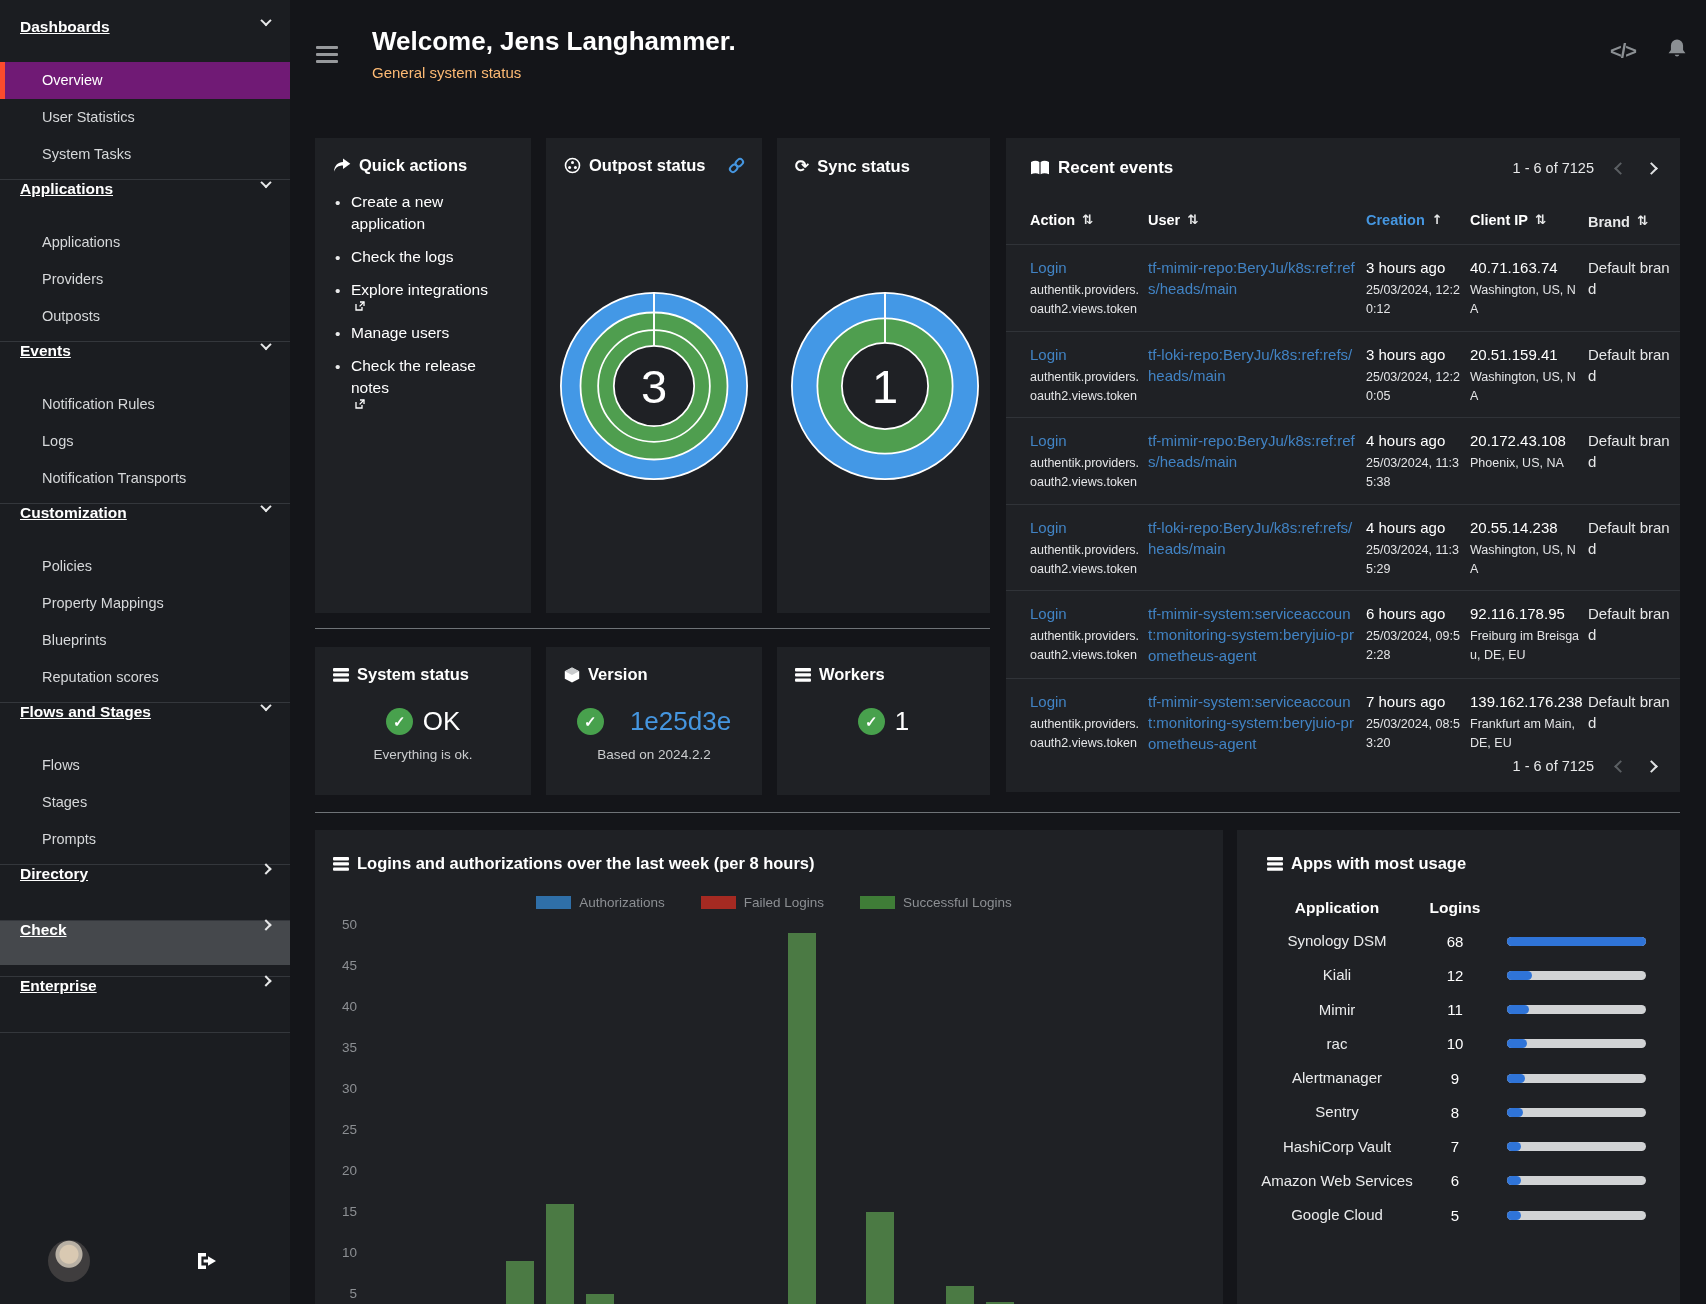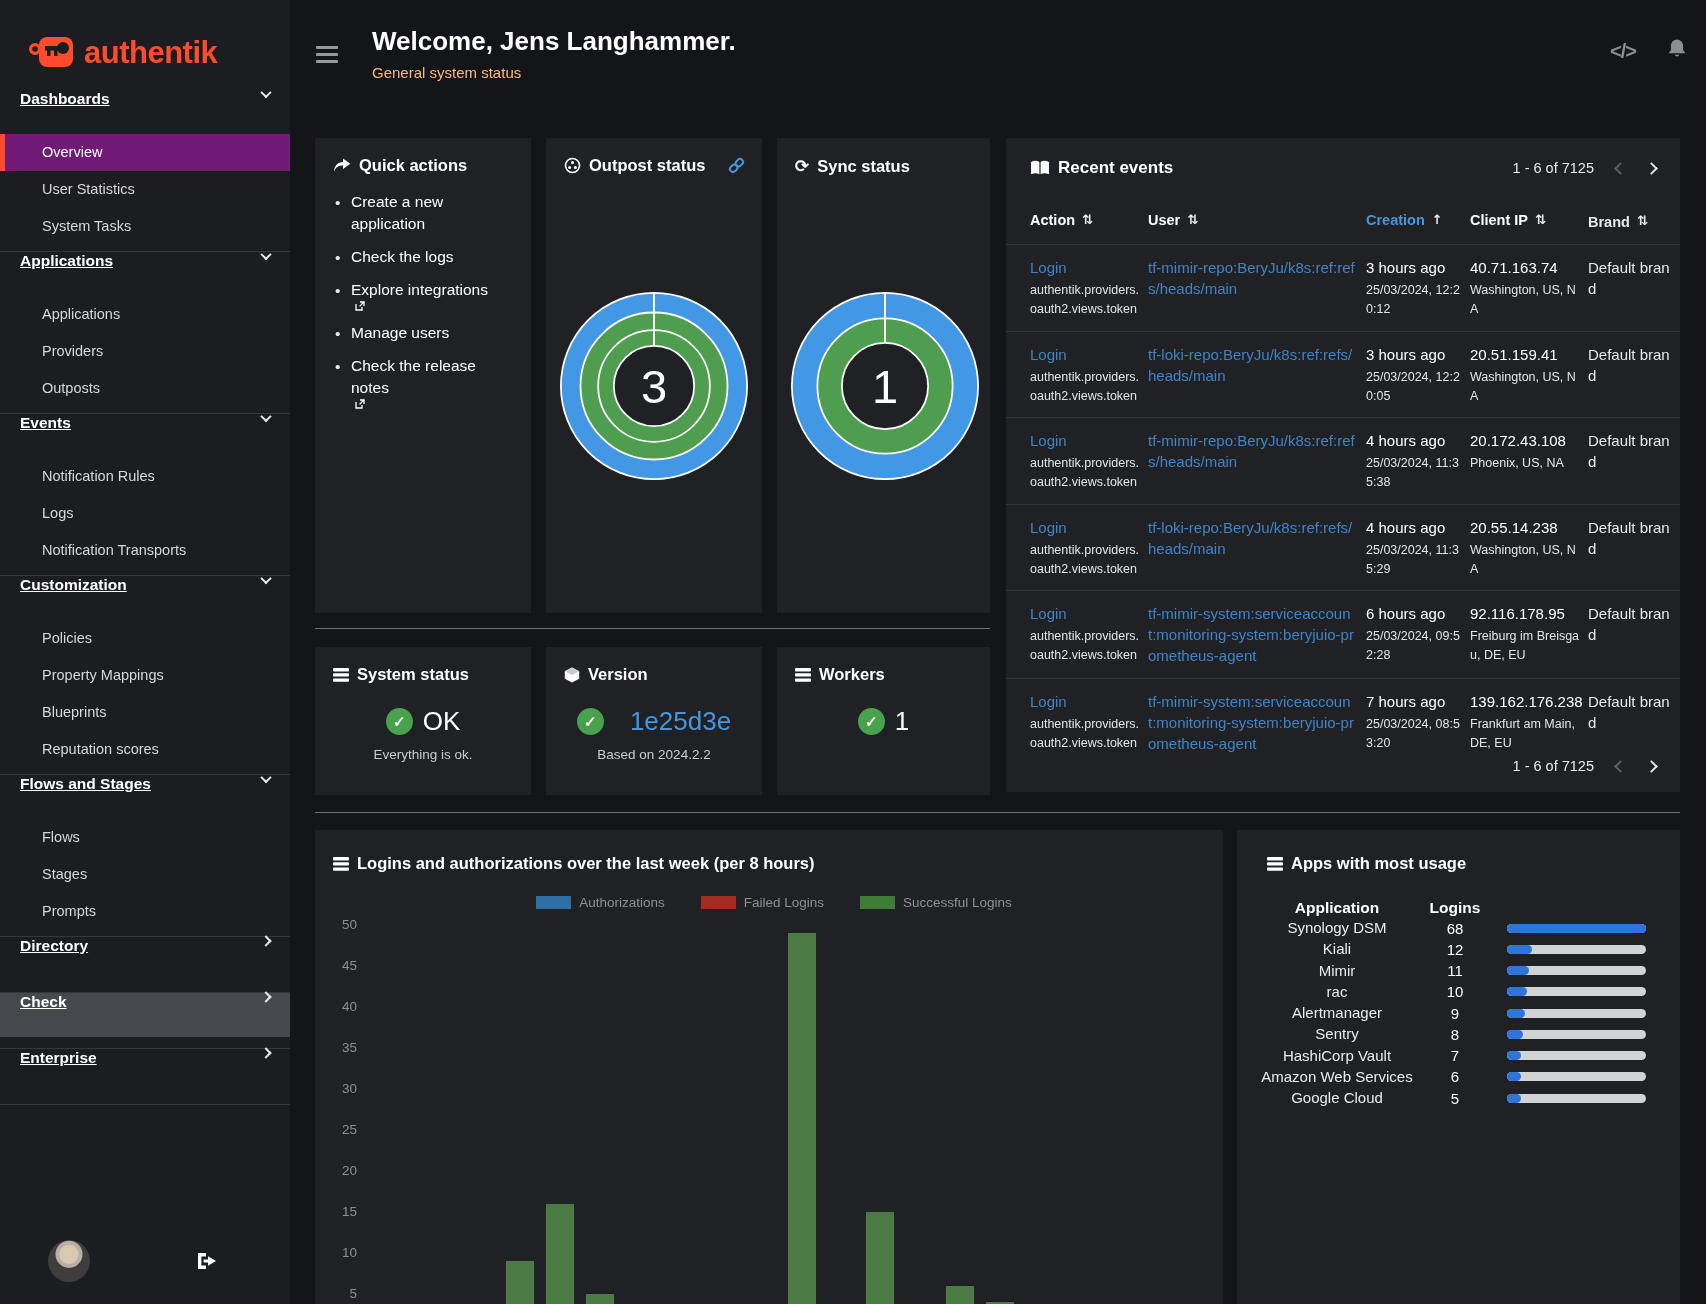--- a/index.html
+++ b/index.html
@@ -95,43 +95,32 @@
   .leg-item { display:flex; align-items:center; gap:8px; font-size:13.5px; color:#8c8f93; cursor:pointer;padding-left:10px; }
   .leg-sw { width:35px; height:13px; }
   .panel-chart { overflow:hidden; }
   .ytick { position:absolute; left:8px; width:34px; text-align:right; font-size:13.5px; color:#8c8f93; }
   .bar { position:absolute; width:28px; background:var(--bar-green); }
 
   
   .apps-cols { display:flex; margin-top:26px; font-size:15.5px; font-weight:bold; }
   .apps-cols .ac1 { width:180px; text-align:center; padding-left:20px; }
   .apps-cols .ac2 { width:76px; text-align:center; }
-  .app-row { display:flex; align-items:center; margin-top:1px; }
+  .app-row { display:flex; align-items:center; margin-top:14px; }
   .app-name { width:180px; padding-left:20px; text-align:center; font-size:15px; color:#eaebec; line-height:1.35; }
   .app-count { width:76px; text-align:center; font-size:15px; }
   .app-bar { width:139px; height:9px; border-radius:5px; background:var(--progress-track); margin-left:14px; position:relative; }
   .app-fill { position:absolute; left:0; top:0; height:9px; border-radius:5px; background:var(--progress-blue); }
 
   svg { display:block; }
 </style>
 </head>
 <body>
 
 <aside class="sidebar">
-  <div class="logo">
-    <svg width="48" height="38" viewBox="0 0 48 38">
-      <circle cx="7" cy="15" r="4.4" fill="none" stroke="#fd4b2d" stroke-width="3.2"></circle>
-      <rect x="11" y="3" width="34" height="30" rx="8" fill="#fd4b2d"></rect>
-      <circle cx="35" cy="14" r="6" fill="#1b1d21"></circle>
-      <rect x="17" y="12" width="16" height="4.5" fill="#1b1d21"></rect>
-      <rect x="19" y="16" width="3.5" height="6" fill="#1b1d21"></rect>
-      <rect x="26" y="16" width="3.5" height="6" fill="#1b1d21"></rect>
-    </svg>
-    <span class="logo-word">authentik</span>
-  </div>
   <nav class="nav" id="nav">
       <div class="nav-section">
         <div class="nav-head">
           <span class="nav-head-label">Dashboards</span>
           <span class="chev down"></span>
         </div>
         <div class="nav-item sel">Overview</div>
         <div class="nav-item">User Statistics</div>
         <div class="nav-item">System Tasks</div>
       </div>

